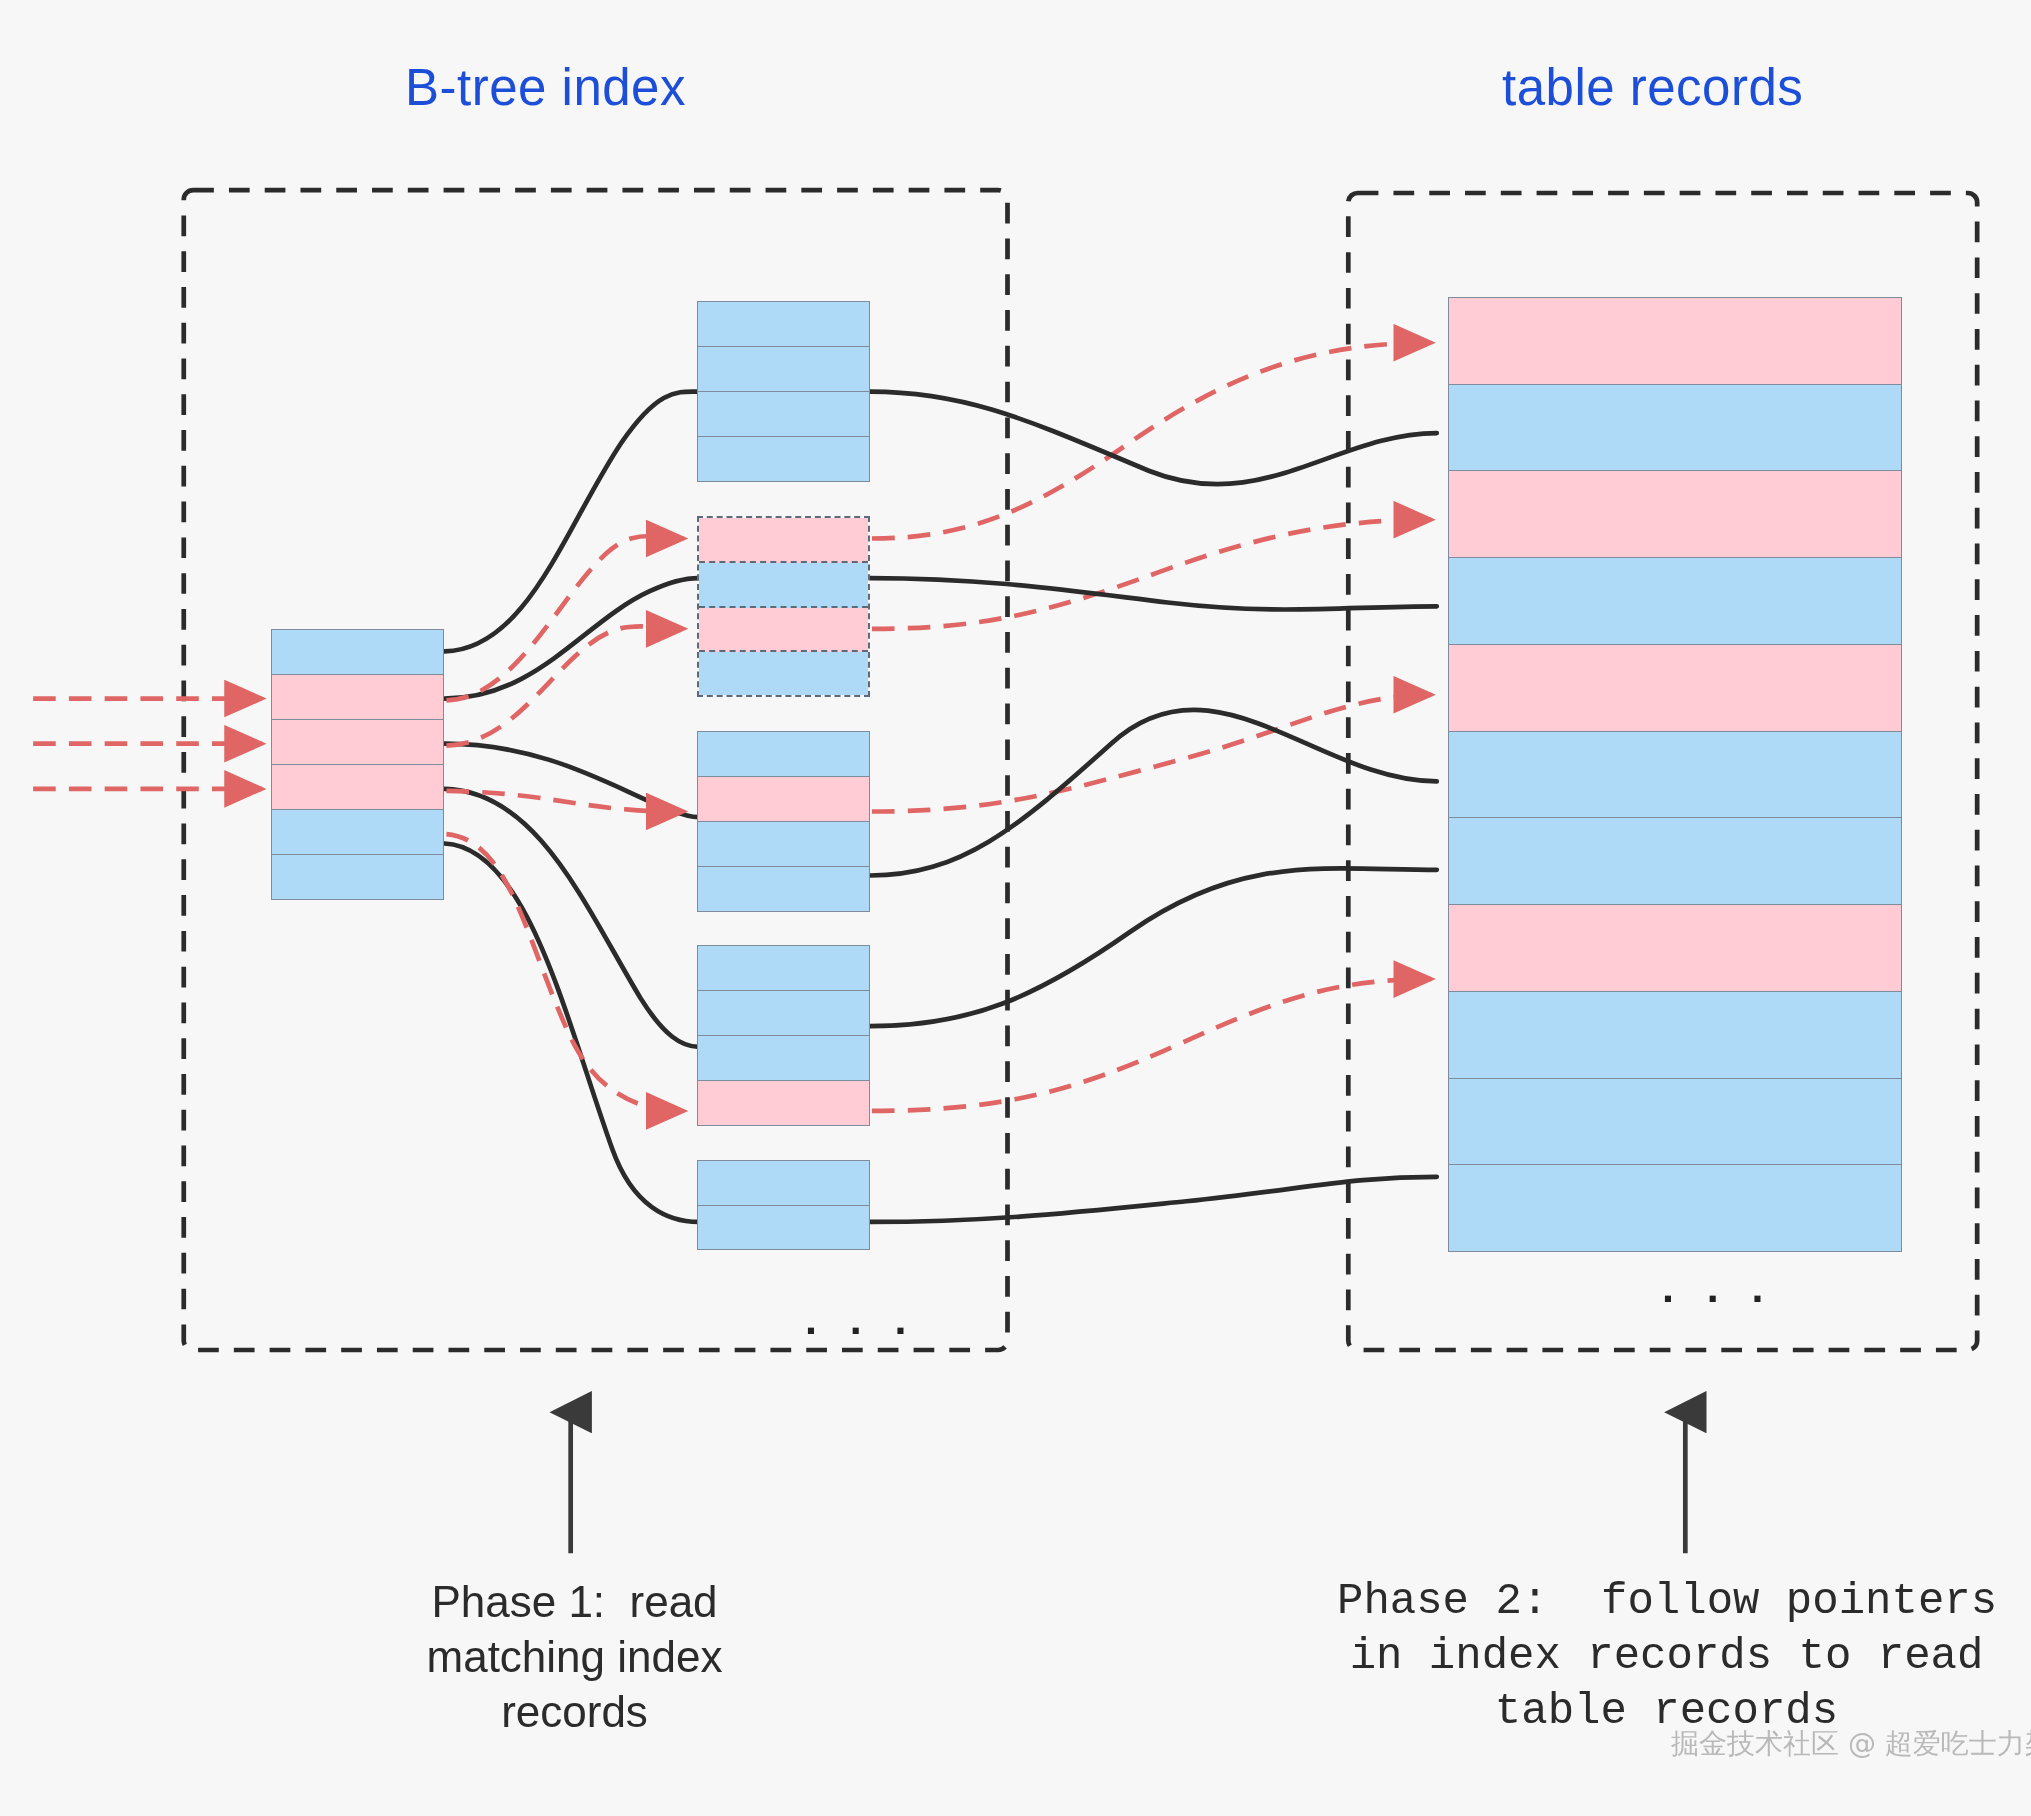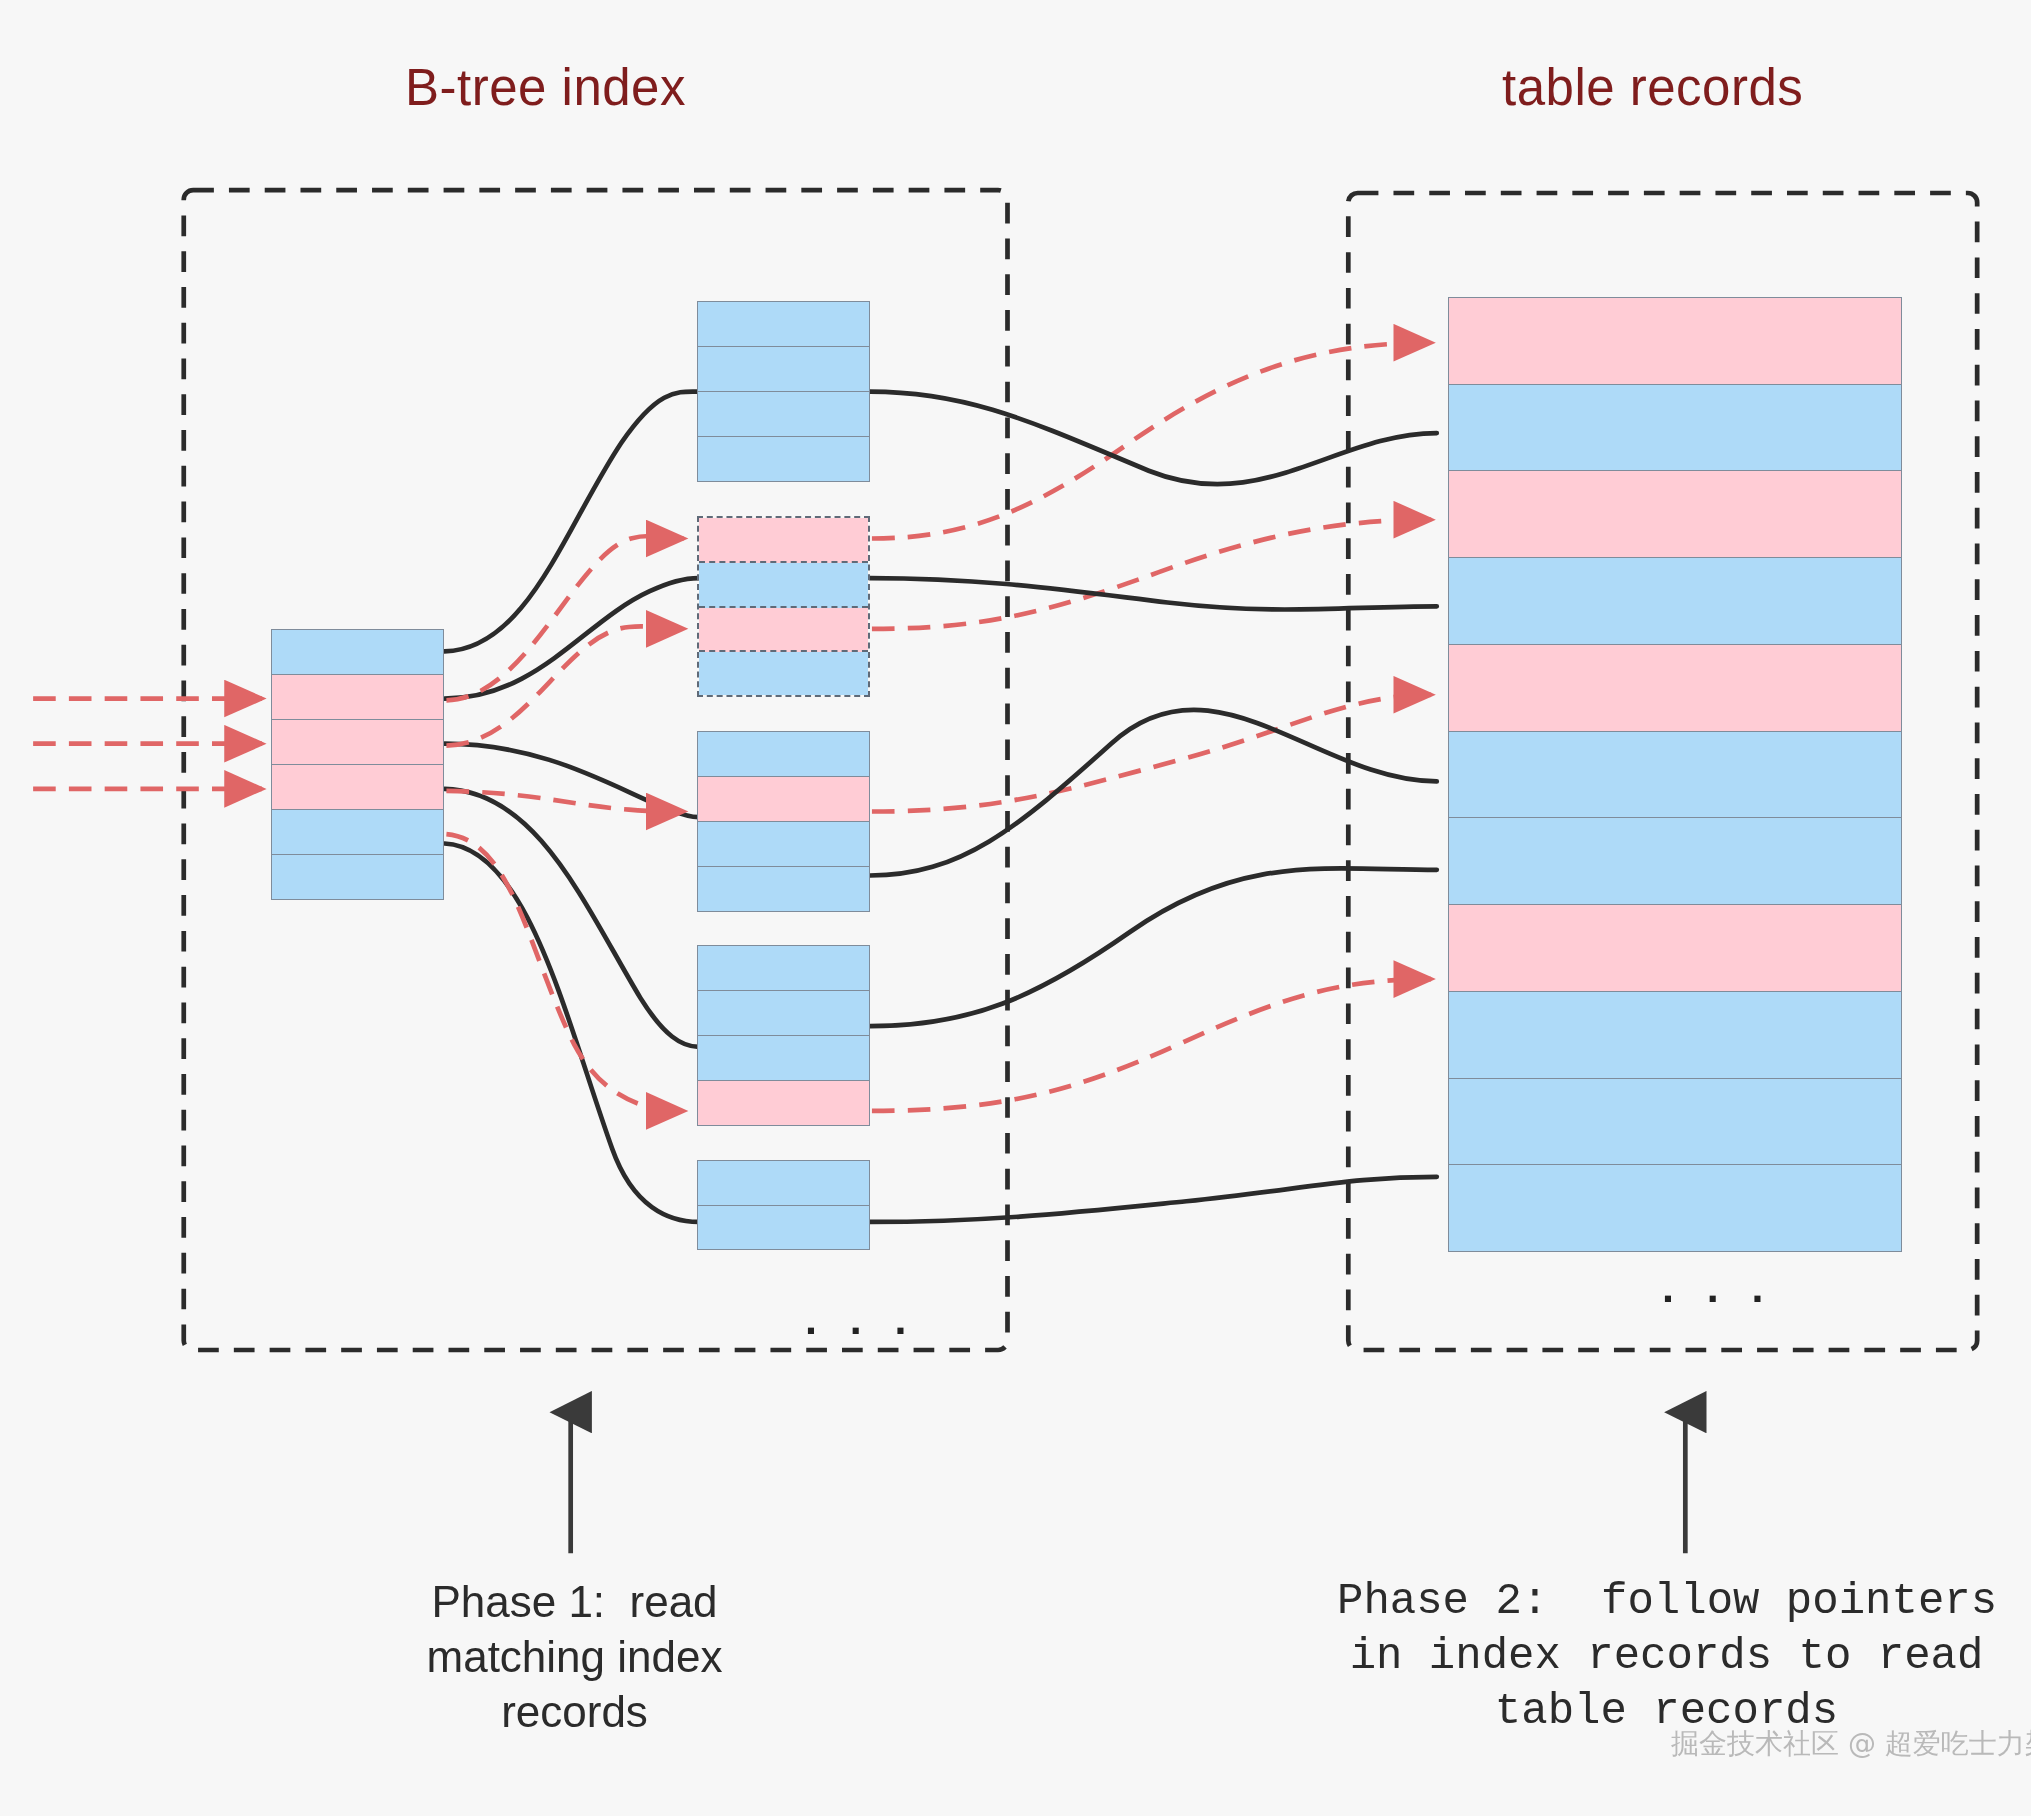--- a/index.html
+++ b/index.html
@@ -16,21 +16,21 @@
     overflow: hidden;
   }
   #svg-layer {
     position: absolute;
     left: 0; top: 0;
     width: 2031px;
     height: 1816px;
   }
   .title {
     position: absolute;
-    color: #7f1d1d;
+    color: #1d4ed8;
     font-size: 51px;
     font-weight: 400;
     white-space: nowrap;
     letter-spacing: 0.5px;
   }
   #title-btree { left: 405px; top: 58px; }
   #title-table { left: 1502px; top: 58px; }
 
   .caption {
     position: absolute;

